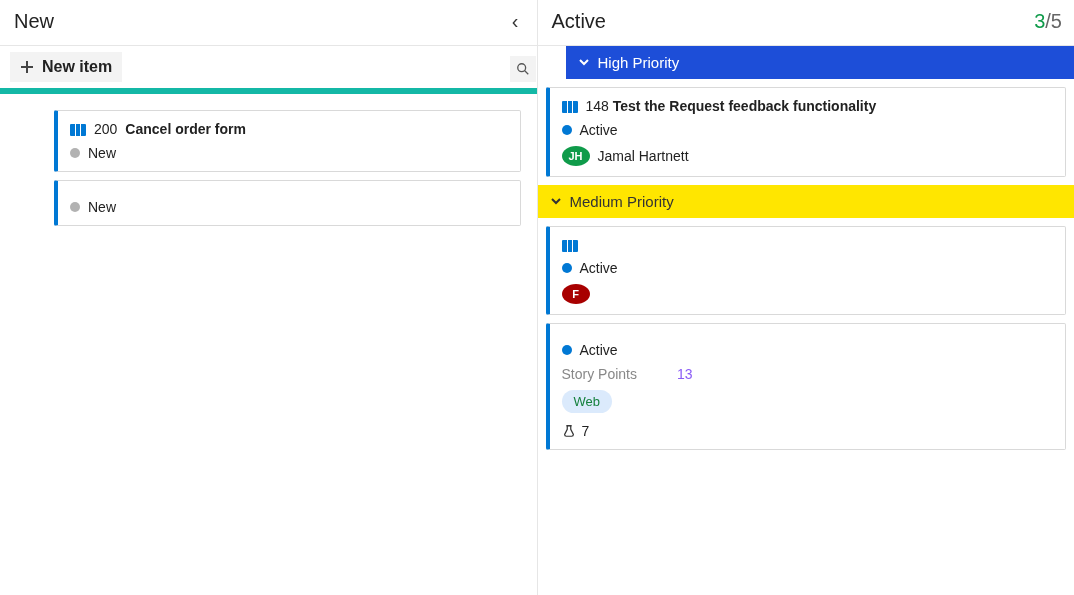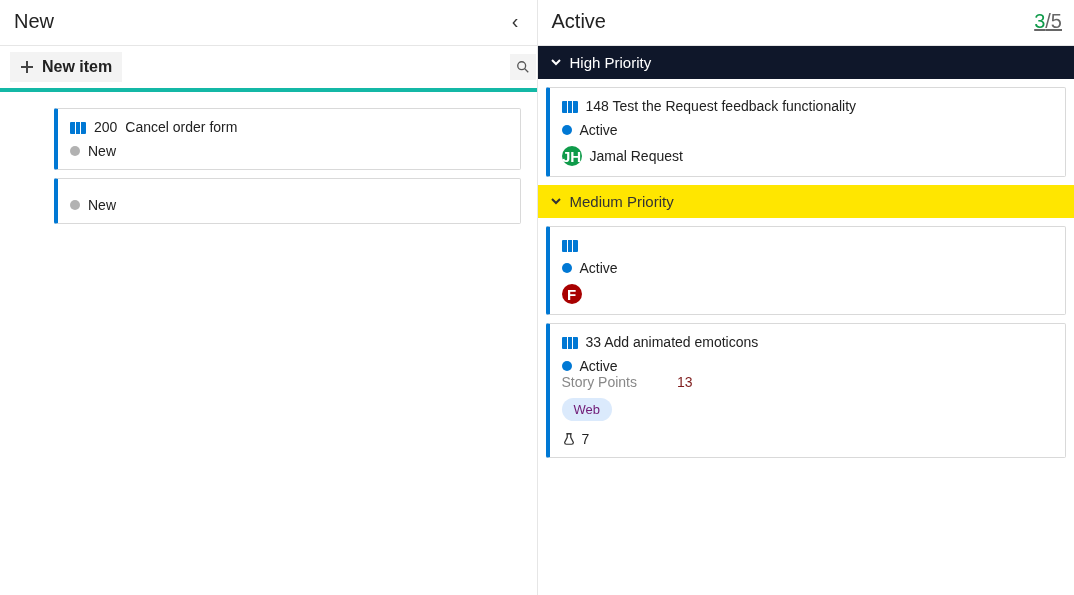--- a/index.html
+++ b/index.html
@@ -28,35 +28,35 @@
 
   .col-header {
     display: flex;
     align-items: center;
     justify-content: space-between;
     padding: 10px 12px 12px 14px;
     font-size: 20px;
     border-bottom: 1px solid #e6e6e6;
   }
   .col-header .title { font-weight: 400; }
-  .count { font-size: 20px; color: #666; text-decoration: underline; }
+  .count { font-size: 20px; color: #666; }
   .count .num { color: #0f9b4a; }
   .col-header .collapse {
     font-size: 20px;
     color: #333;
     cursor: pointer;
     padding: 0 6px;
   }
 
   .toolbar {
     display: flex;
-    align-items: center;
+    align-items: flex-end;
     padding: 6px 1px 6px 10px;
     gap: 8px;
-    border-bottom: 4px solid #14b8a6;
+    border-bottom: 6px solid #14b8a6;
   }
   .newitem {
     display: flex;
     align-items: center;
     background: #f3f3f3;
     padding: 6px 10px;
     gap: 8px;
     cursor: pointer;
     font-size: 16px;
     font-weight: 600;
@@ -88,21 +88,21 @@
     padding: 0;
   }
   .swimlane-header {
     display: flex;
     align-items: center;
     padding: 8px 12px;
     color: #fff;
     font-size: 15px;
     cursor: pointer;
   }
-  .swimlane-header.high { background: #0f172a; }
+  .swimlane-header.high { background: #1d4ed8; margin-left: 28px; }
   .swimlane-header.medium { background: #ffe600; color: #333; text-align: center; }
   .swimlane-header .chev { margin-right: 8px; display:inline-block; }
 
   .card {
     background: #fff;
     border: 1px solid #d9d9d9;
     border-left: 4px solid #0078d4;
     border-radius: 2px;
     margin: 8px;
     padding: 10px 12px;
@@ -116,43 +116,43 @@
   }
   .wi-icon {
     width: 16px; height: 12px;
     display: inline-block;
     background: linear-gradient(to right,#0078d4 30%,transparent 30% 35%,#0078d4 35% 65%,transparent 65% 70%,#0078d4 70%);
     border-radius: 1px;
     margin-top: 3px;
     flex: 0 0 auto;
   }
   .wi-id { font-weight: 400; color: #222; }
-  .wi-title { font-weight: 400; }
+  .wi-title { font-weight: 700; }
   .state-row { display: flex; align-items: center; gap: 8px; margin-top: 8px; }
   .state-dot {
     width: 10px; height: 10px; border-radius: 50%;
   }
   .state-dot.new { background: #b2b2b2; }
   .state-dot.active { background: #0078d4; }
   .assignee-row { display: flex; align-items: center; gap: 8px; margin-top: 8px; }
   .avatar {
-    width: 20px; height: 20px; border-radius: 50%;
+    width: 28px; height: 20px; border-radius: 50%;
     display: flex; align-items: center; justify-content: center;
-    color: #fff; font-size: 15px; font-weight: 600;
+    color: #fff; font-size: 11px; font-weight: 600;
     flex: 0 0 auto;
   }
   .avatar.green { background: #0f9b4a; }
   .avatar.red { background: #a80000; }
-  .field-row { display: flex; gap: 40px; color: #888; }
-  .field-row .val { color: #7f1d1d; }
+  .field-row { display: flex; gap: 40px; margin-top: 8px; color: #888; }
+  .field-row .val { color: #8b5cf6; }
   .tag-row { margin-top: 8px; }
   .tag {
     display: inline-block;
     background: #dbeafc;
-    color: #701a75;
+    color: #15803d;
     padding: 4px 12px;
     border-radius: 12px;
     font-size: 13px;
   }
   .test-row { display: flex; align-items: center; gap: 6px; margin-top: 10px; font-size: 14px; }
 </style>
 </head>
 <body>
 
 <div class="board">
@@ -218,21 +218,21 @@
             <span class="wi-id">148</span>
             <span class="wi-title">Test the Request feedback functionality</span>
           </span>
         </div>
         <div class="state-row">
           <span class="state-dot active"></span>
           <span>Active</span>
         </div>
         <div class="assignee-row">
           <span class="avatar green">JH</span>
-          <span>Jamal Request</span>
+          <span>Jamal Hartnett</span>
         </div>
       </div>
     </div>
 
     <div class="swimlane">
       <div class="swimlane-header medium">
         <span class="chev">
           <svg width="12" height="12" viewBox="0 0 12 12">
               <path d="M2 4l4 4 4-4" fill="none" stroke="#333" stroke-width="2"></path>
             </svg>
@@ -247,27 +247,20 @@
         <div class="state-row">
           <span class="state-dot active"></span>
           <span>Active</span>
         </div>
         <div class="assignee-row">
           <span class="avatar red">F</span>
         </div>
       </div>
 
       <div class="card">
-        <div class="card-title-row">
-          <span class="wi-icon"></span>
-          <span>
-            <span class="wi-id">33</span>
-            <span class="wi-title">Add animated emoticons</span>
-          </span>
-        </div>
         <div class="state-row">
           <span class="state-dot active"></span>
           <span>Active</span>
         </div>
         <div class="field-row">
           <span>Story Points</span>
           <span class="val">13</span>
         </div>
         <div class="tag-row">
           <span class="tag">Web</span>

